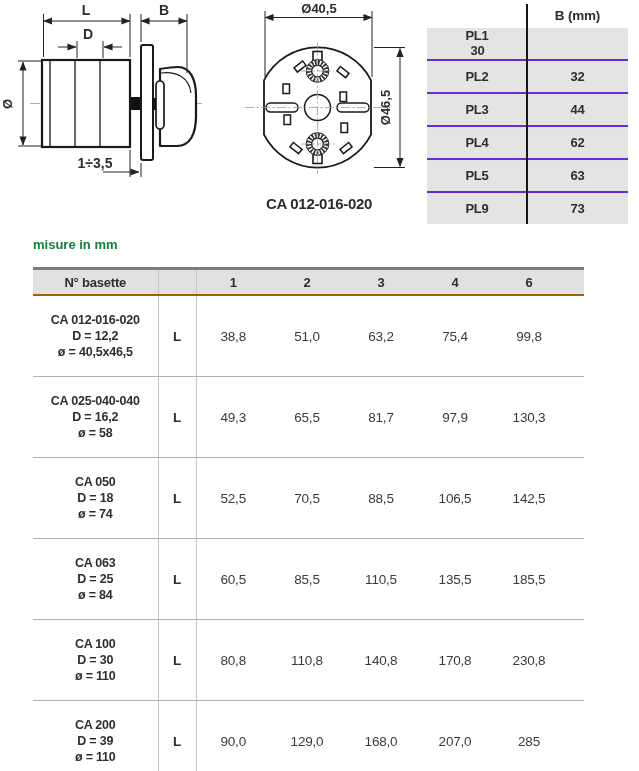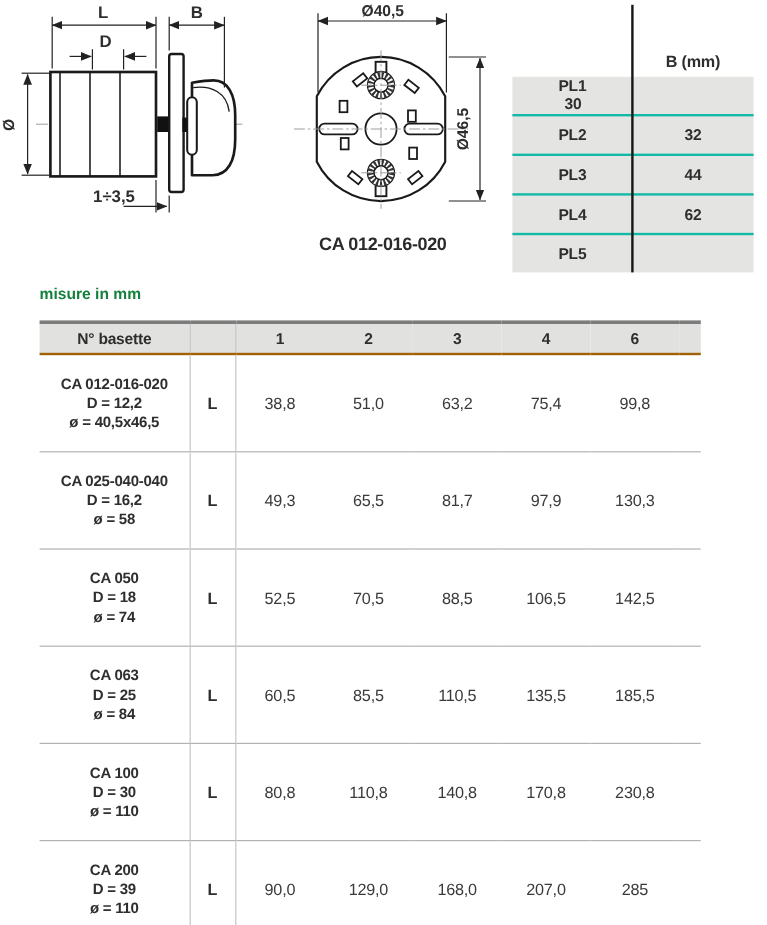--- a/index.html
+++ b/index.html
@@ -8,22 +8,22 @@
   svg text{font-family:"Liberation Sans","DejaVu Sans",sans-serif;fill:#2e2e2e;}
   .abs{position:absolute;}
 
   
   .caption{position:absolute;left:235px;top:195px;width:168px;text-align:center;
            font-size:15px;font-weight:bold;color:#2b2b2b;letter-spacing:-0.3px;}
 
   
   .btab{position:absolute;left:427px;top:2px;width:201px;}
   .btab .vline{position:absolute;left:99px;top:2px;bottom:0;width:2px;background:#161616;}
-  .btab .hrow{display:flex;height:26px;margin-top:36px;}
-  .btab .row{display:flex;height:31px;background:#e4e4e2;border-top:2px solid #14b8a6;}
+  .btab .hrow{display:flex;height:26px;}
+  .btab .row{display:flex;height:31px;background:#e4e4e2;border-top:2px solid #6d28d9;}
   .btab .row:first-of-type{border-top:none;flex-direction:column;}
   .btab .c1{width:100px;display:flex;align-items:center;justify-content:center;
             font-weight:bold;font-size:13px;color:#2e2e2e;letter-spacing:-0.2px;}
   .btab .c2{width:101px;display:flex;align-items:center;justify-content:center;
             font-weight:bold;font-size:13px;color:#2e2e2e;letter-spacing:-0.2px;}
 
   .note{position:absolute;left:33px;top:237px;font-size:13px;font-weight:bold;color:#15803d;}
 
   
   table.mt{position:absolute;left:33px;top:267px;border-collapse:collapse;table-layout:fixed;
@@ -186,20 +186,25 @@
         <div class="row">
     <div class="c1">PL3</div>
     <div class="c2">44</div>
   </div>
         <div class="row">
     <div class="c1">PL4</div>
     <div class="c2">62</div>
   </div>
         <div class="row">
     <div class="c1">PL5</div>
+    <div class="c2">63</div>
+  </div>
+        <div class="row">
+    <div class="c1">PL9</div>
+    <div class="c2">73</div>
   </div>
       </div>
     <div class="vline"></div>
   </div>
 
   <div class="note">misure in mm</div>
 
   <table class="mt">
     <colgroup>
       <col style="width:125px">

